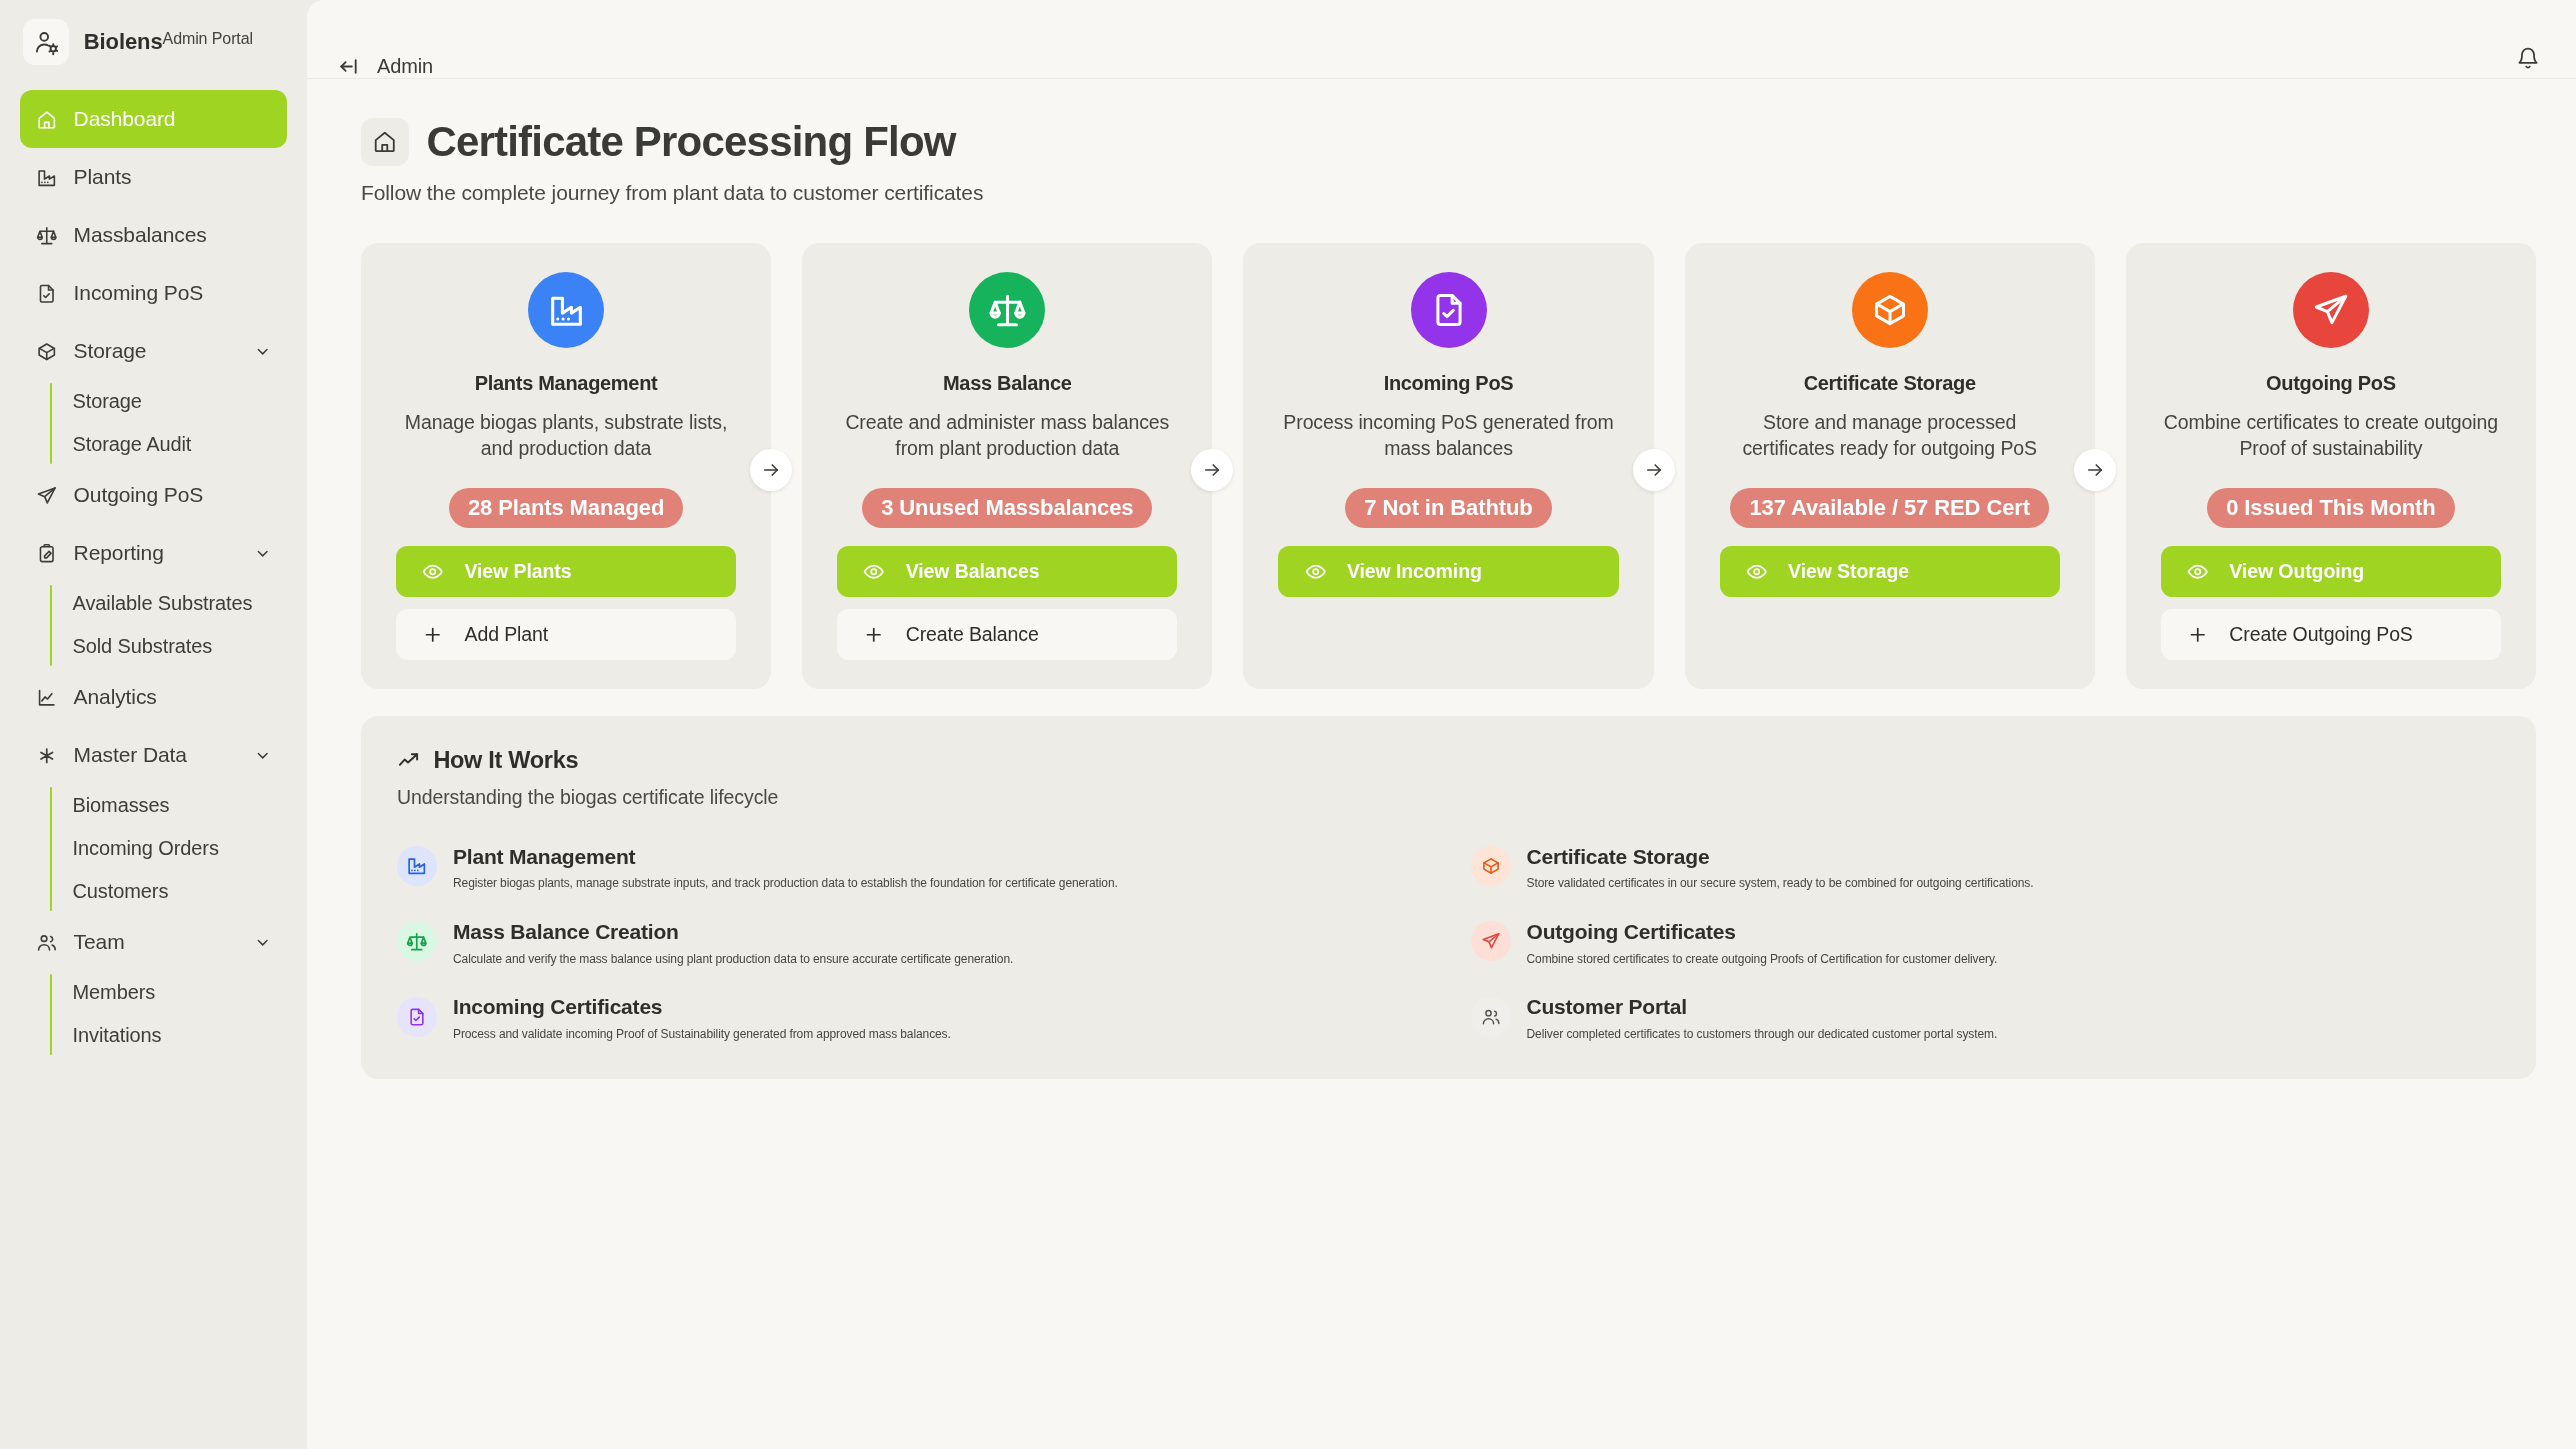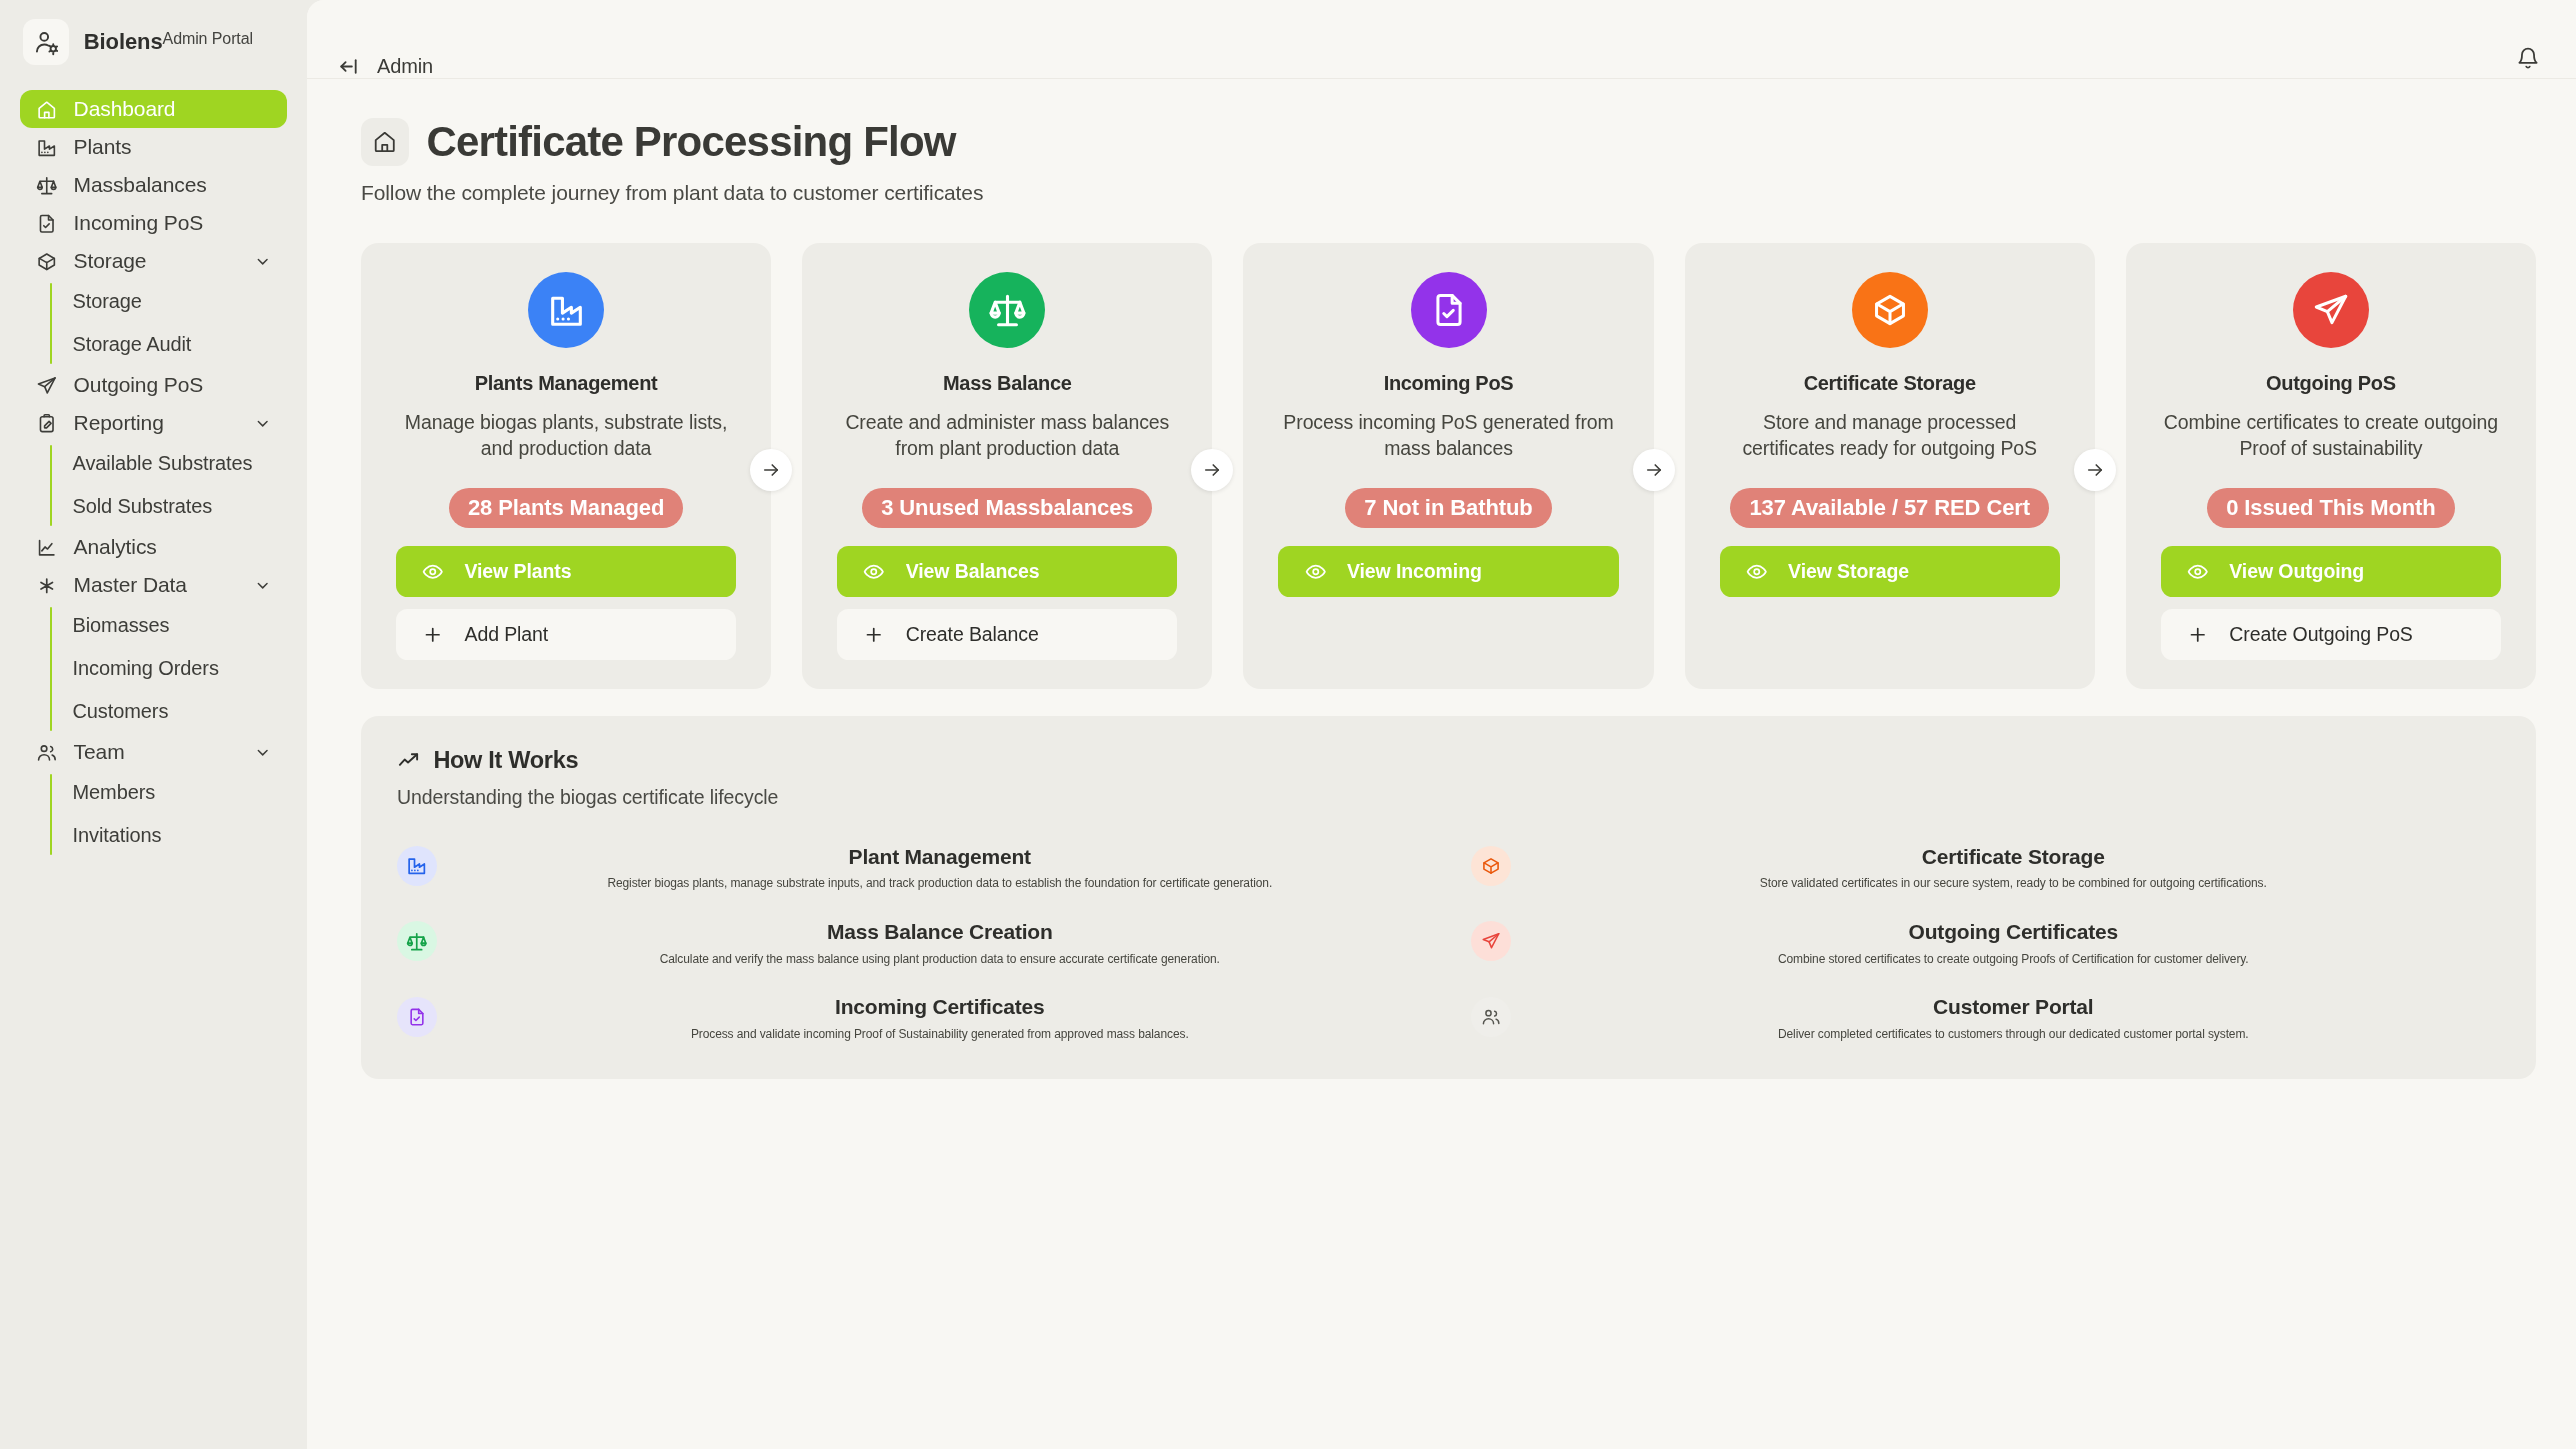--- a/index.html
+++ b/index.html
@@ -28,21 +28,21 @@
     display: flex; align-items: center; justify-content: center;
     flex: 0 0 46px;
   }
   .brand-text { display: flex; flex-direction: row; line-height: 1.22; }
   .brand-name { font-size: 22px; font-weight: 700; color: #2f2f2d; letter-spacing: -0.1px; }
   .brand-sub { font-size: 16px; font-weight: 400; color: #43433f; letter-spacing: -0.1px; }
 
   .nav { padding: 5.4px 20px 0 20px; }
   .nav-item {
     display: flex; align-items: center; gap: 14.8px;
-    height: 38px; padding: 0 14.8px;
+    height: 58px; padding: 0 14.8px;
     border-radius: 12px;
     color: #3d3d39; font-size: 21px;
     cursor: pointer; position: relative;
   }
   .nav-item .ni-label { flex: 1; letter-spacing: -0.1px; }
   .nav-item.active { background: #9fd522; color: #ffffff; }
   .nav-item.active svg { stroke: #ffffff; }
   .nav-ico { width: 24px; height: 24px; flex: 0 0 24px; display:flex; align-items:center; justify-content:center;}
   .chev { width: 20px; height: 20px; flex: 0 0 20px; display:flex; align-items:center; justify-content:center; }
 
@@ -122,21 +122,21 @@
   }
 
   
   .hiw {
     margin-top: 27px; background: #edece7; border-radius: 17.4px;
     padding: 31px 36px 36px 36px;
   }
   .hiw-head { display: flex; align-items: center; gap: 13.4px; }
   .hiw-title { font-size: 23.5px; font-weight: 700; color: #2e2e2b; letter-spacing: -0.3px;}
   .hiw-sub { font-size: 19.5px; color: #4a4a45; margin-top: 12px; letter-spacing: -0.1px;}
-  .hiw-cols { display: flex; gap: 44px; margin-top: 36px; text-align: center; }
+  .hiw-cols { display: flex; gap: 44px; margin-top: 36px; }
   .hiw-col { flex: 1 1 0; min-width: 0; display: flex; flex-direction: column; gap: 28px;}
   .hiw-item { display: flex; gap: 16px; align-items: flex-start; }
   .hiw-ico {
     width: 40px; height: 40px; border-radius: 50%; flex: 0 0 40px;
     display: flex; align-items: center; justify-content: center; margin-top: 1.3px;
   }
   .hiw-body { flex: 1; min-width: 0; }
   .hiw-h { font-size: 21px; font-weight: 700; color: #2e2e2b; letter-spacing: -0.2px; margin-bottom: 6.7px;}
   .hiw-p { font-size: 12px; color: #46463f; line-height: 1.38; letter-spacing: -0.1px;}
 </style>

